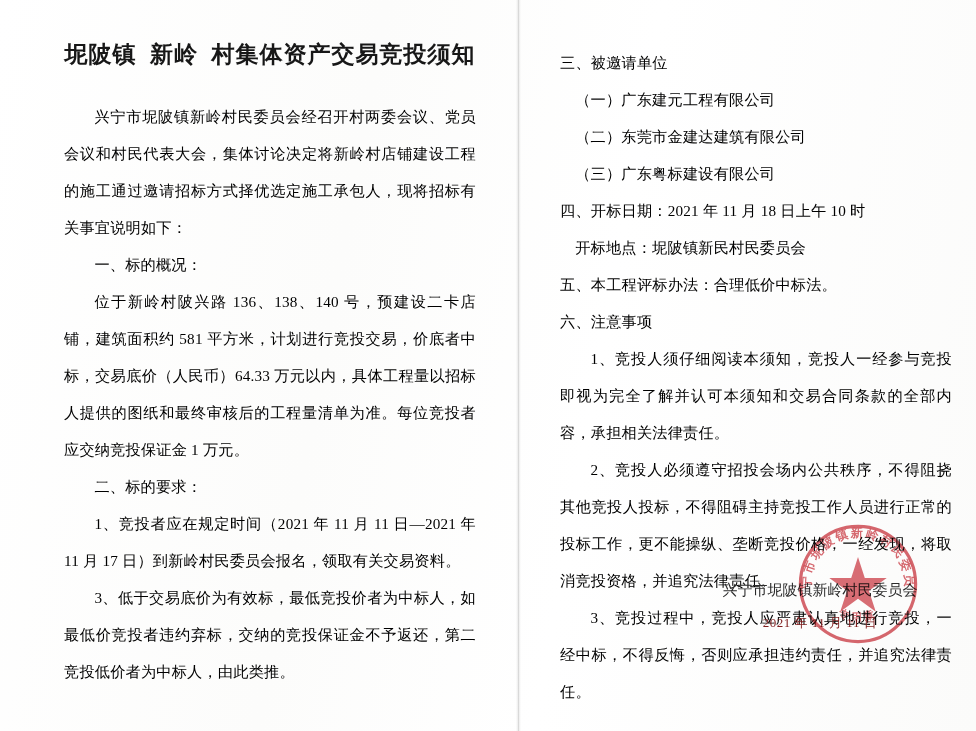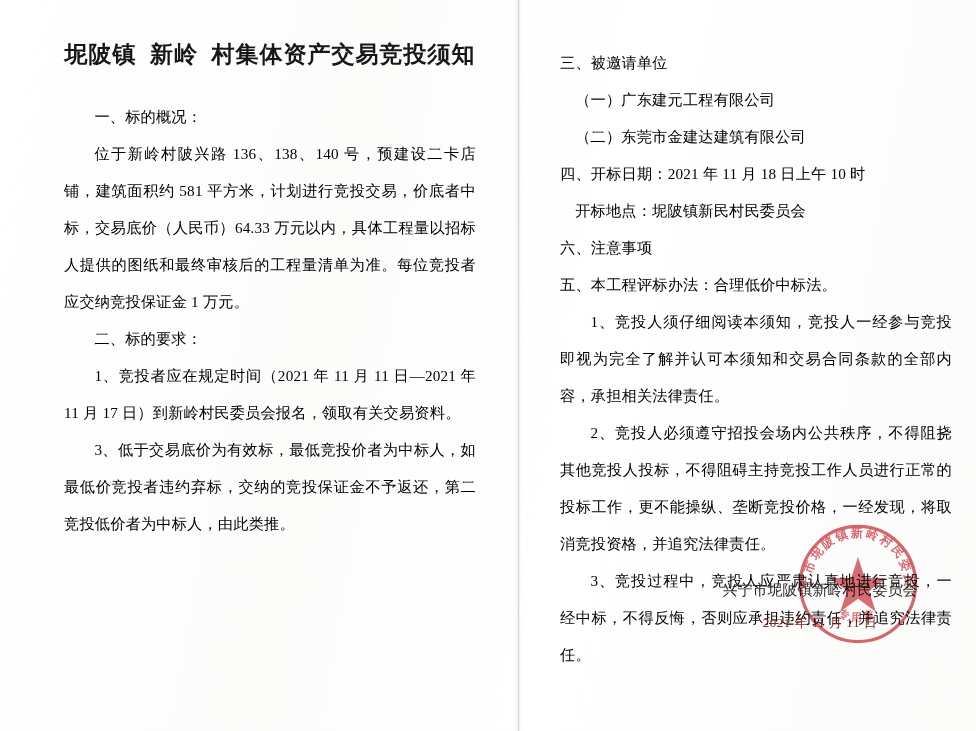--- a/index.html
+++ b/index.html
@@ -128,20 +128,21 @@
 
   <div class="paper-tone"></div>
   <div class="fold"></div>
 
   <div class="col col-left">
 
     <h1 class="doc-title">坭陂镇  新岭  村集体资产交易竞投须知</h1>
 
     <div class="gap-title"></div>
 
+    <p class="para indent-2">兴宁市坭陂镇新岭村民委员会经召开村两委会议、党员会议和村民代表大会，集体讨论决定将新岭村店铺建设工程的施工通过邀请招标方式择优选定施工承包人，现将招标有关事宜说明如下：</p>
 
     <p class="para indent-2">一、标的概况：</p>
 
     <p class="para indent-2">位于新岭村陂兴路 136、138、140 号，预建设二卡店铺，建筑面积约 581 平方米，计划进行竞投交易，价底者中标，交易底价（人民币）64.33 万元以内，具体工程量以招标人提供的图纸和最终审核后的工程量清单为准。每位竞投者应交纳竞投保证金 1 万元。</p>
 
     <p class="para indent-2">二、标的要求：</p>
 
     <p class="para indent-2">1、竞投者应在规定时间（2021 年 11 月 11 日—2021 年 11 月 17 日）到新岭村民委员会报名，领取有关交易资料。</p>
 
 
@@ -152,28 +153,29 @@
   <div class="col col-right">
 
     <div class="right-top-pad"></div>
 
     <p class="para indent-0">三、被邀请单位</p>
 
     <p class="para indent-1">（一）广东建元工程有限公司</p>
 
     <p class="para indent-1">（二）东莞市金建达建筑有限公司</p>
 
+    <p class="para indent-1">（三）广东粤标建设有限公司</p>
 
     <p class="para indent-0">四、开标日期：2021 年 11 月 18 日上午 10 时</p>
 
     <p class="para indent-1">开标地点：坭陂镇新民村民委员会</p>
 
+    <p class="para indent-0">五、本工程评标办法：合理低价中标法。</p>
+
     <p class="para indent-0">六、注意事项</p>
-
-    <p class="para indent-0">五、本工程评标办法：合理低价中标法。</p>
 
     <p class="para indent-2">1、竞投人须仔细阅读本须知，竞投人一经参与竞投即视为完全了解并认可本须知和交易合同条款的全部内容，承担相关法律责任。</p>
 
     <p class="para indent-2">2、竞投人必须遵守招投会场内公共秩序，不得阻挠其他竞投人投标，不得阻碍主持竞投工作人员进行正常的投标工作，更不能操纵、垄断竞投价格，一经发现，将取消竞投资格，并追究法律责任。</p>
 
     <p class="para indent-2">3、竞投过程中，竞投人应严肃认真地进行竞投，一经中标，不得反悔，否则应承担违约责任，并追究法律责任。</p>
 
   </div>
 
   <div class="sig-block">

